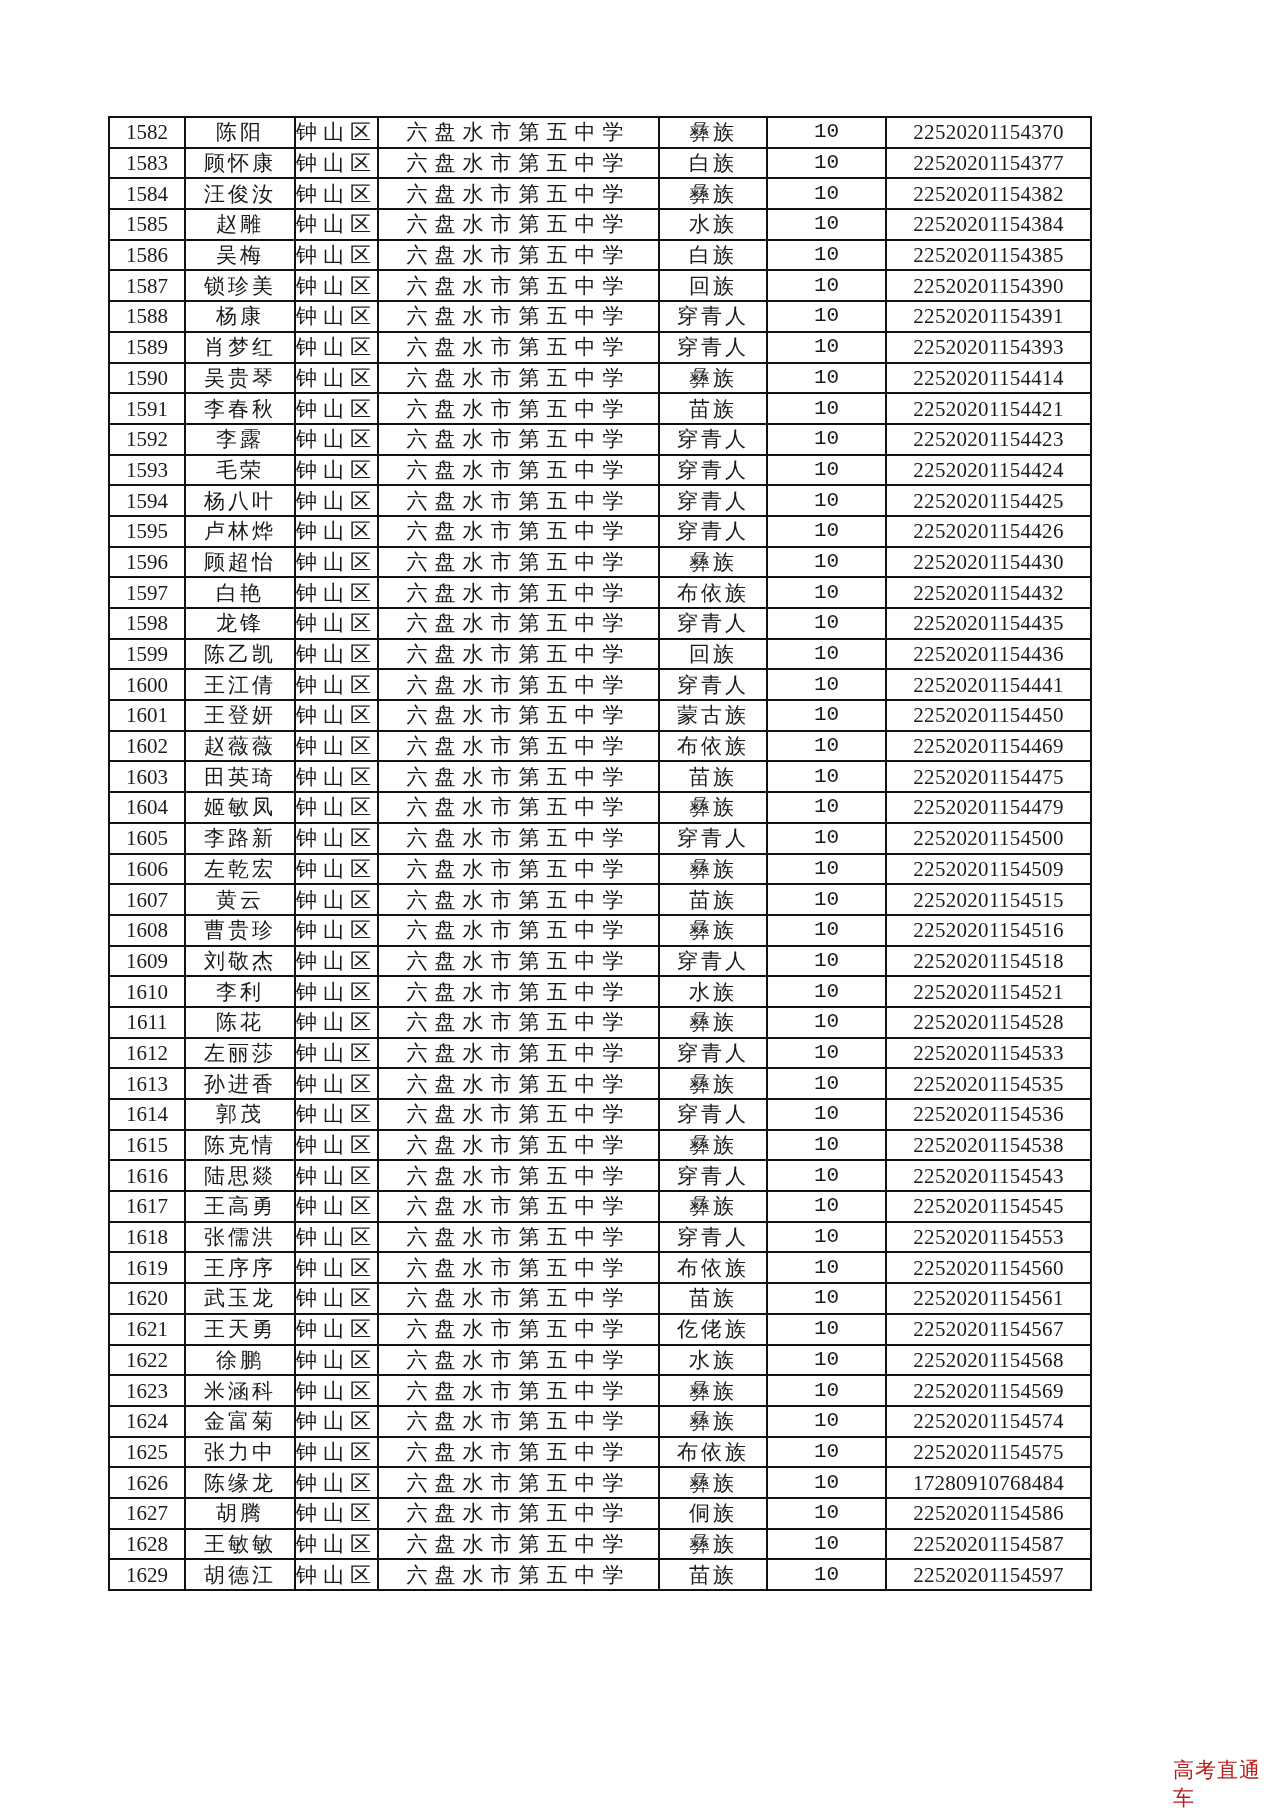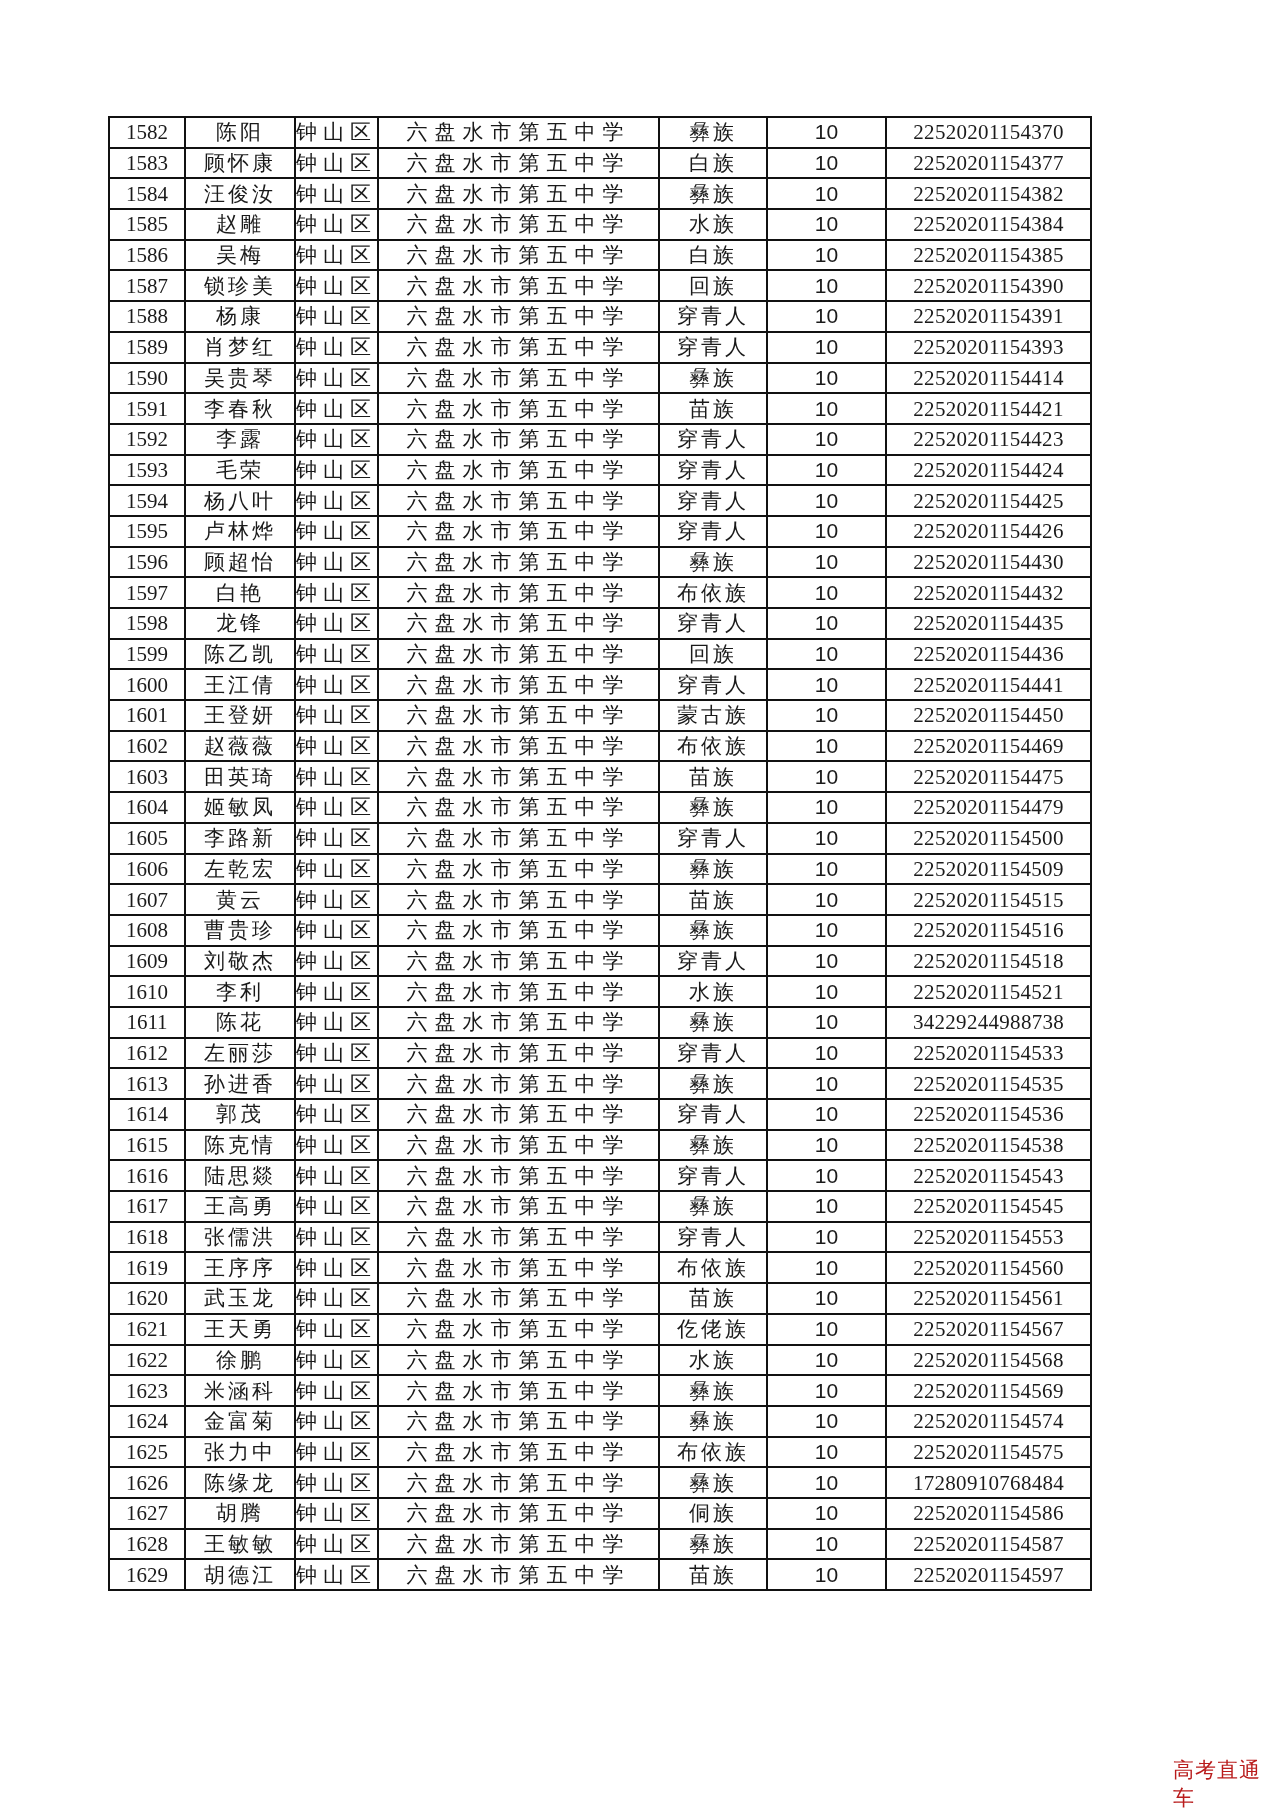--- a/index.html
+++ b/index.html
@@ -38,21 +38,21 @@
       font-size: 21px;
       line-height: 28px;
       white-space: nowrap;
       overflow: hidden;
     }
     td.c-no { font-family: "Liberation Serif", "DejaVu Serif", serif; font-size: 22px; }
     td.c-name { letter-spacing: 3px; }
     td.c-dist { letter-spacing: 6px; text-align: left; padding-left: 2px; }
     td.c-school { letter-spacing: 7px; }
     td.c-eth { letter-spacing: 3px; margin-top: 8px; }
-    td.c-grade { font-family: Liberation Sans, sans-serif; font-size: 22px; }
+    td.c-grade { font-family: Liberation Mono, monospace; font-size: 22px; }
     td.c-id { font-family: "Liberation Serif", "DejaVu Serif", serif; font-size: 22px; letter-spacing: 0.3px; }
     .watermark {
       position: absolute;
       left: 1140px;
       top: 1756px;
       font-family: "DejaVu Sans", "Liberation Sans", sans-serif;
       font-size: 21px;
       color: #b91c1c;
       letter-spacing: 1px;
       margin-left: 33px;
@@ -334,21 +334,21 @@
           <td class="c-grade">10</td>
           <td class="c-id">22520201154521</td>
         </tr>
         <tr>
           <td class="c-no">1611</td>
           <td class="c-name">陈花</td>
           <td class="c-dist">钟山区</td>
           <td class="c-school">六盘水市第五中学</td>
           <td class="c-eth">彝族</td>
           <td class="c-grade">10</td>
-          <td class="c-id">34229244988738</td>
+          <td class="c-id">22520201154528</td>
         </tr>
         <tr>
           <td class="c-no">1612</td>
           <td class="c-name">左丽莎</td>
           <td class="c-dist">钟山区</td>
           <td class="c-school">六盘水市第五中学</td>
           <td class="c-eth">穿青人</td>
           <td class="c-grade">10</td>
           <td class="c-id">22520201154533</td>
         </tr>

